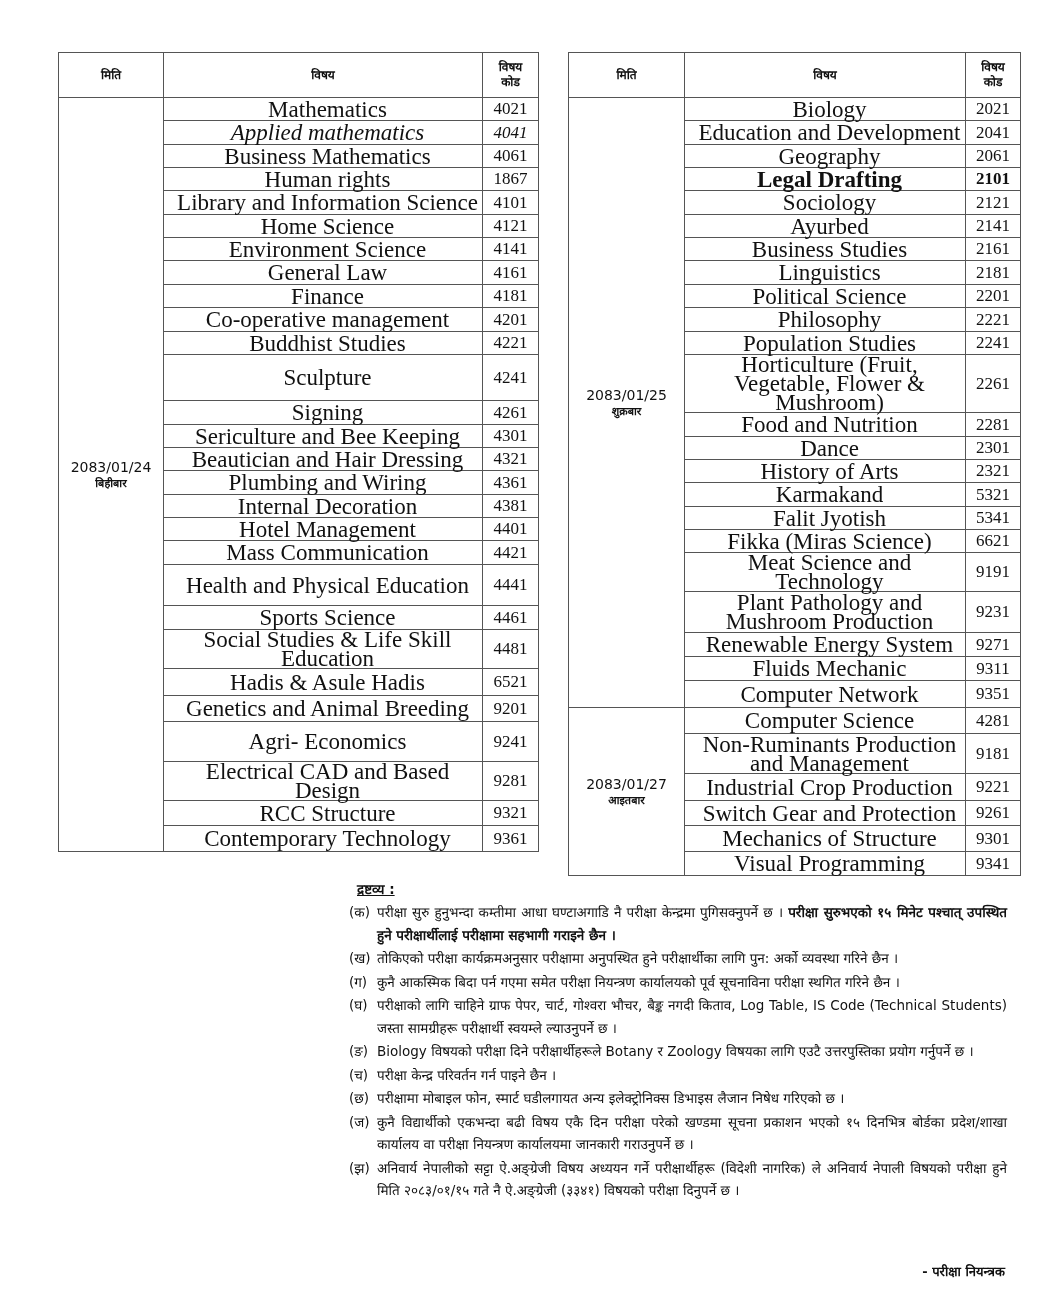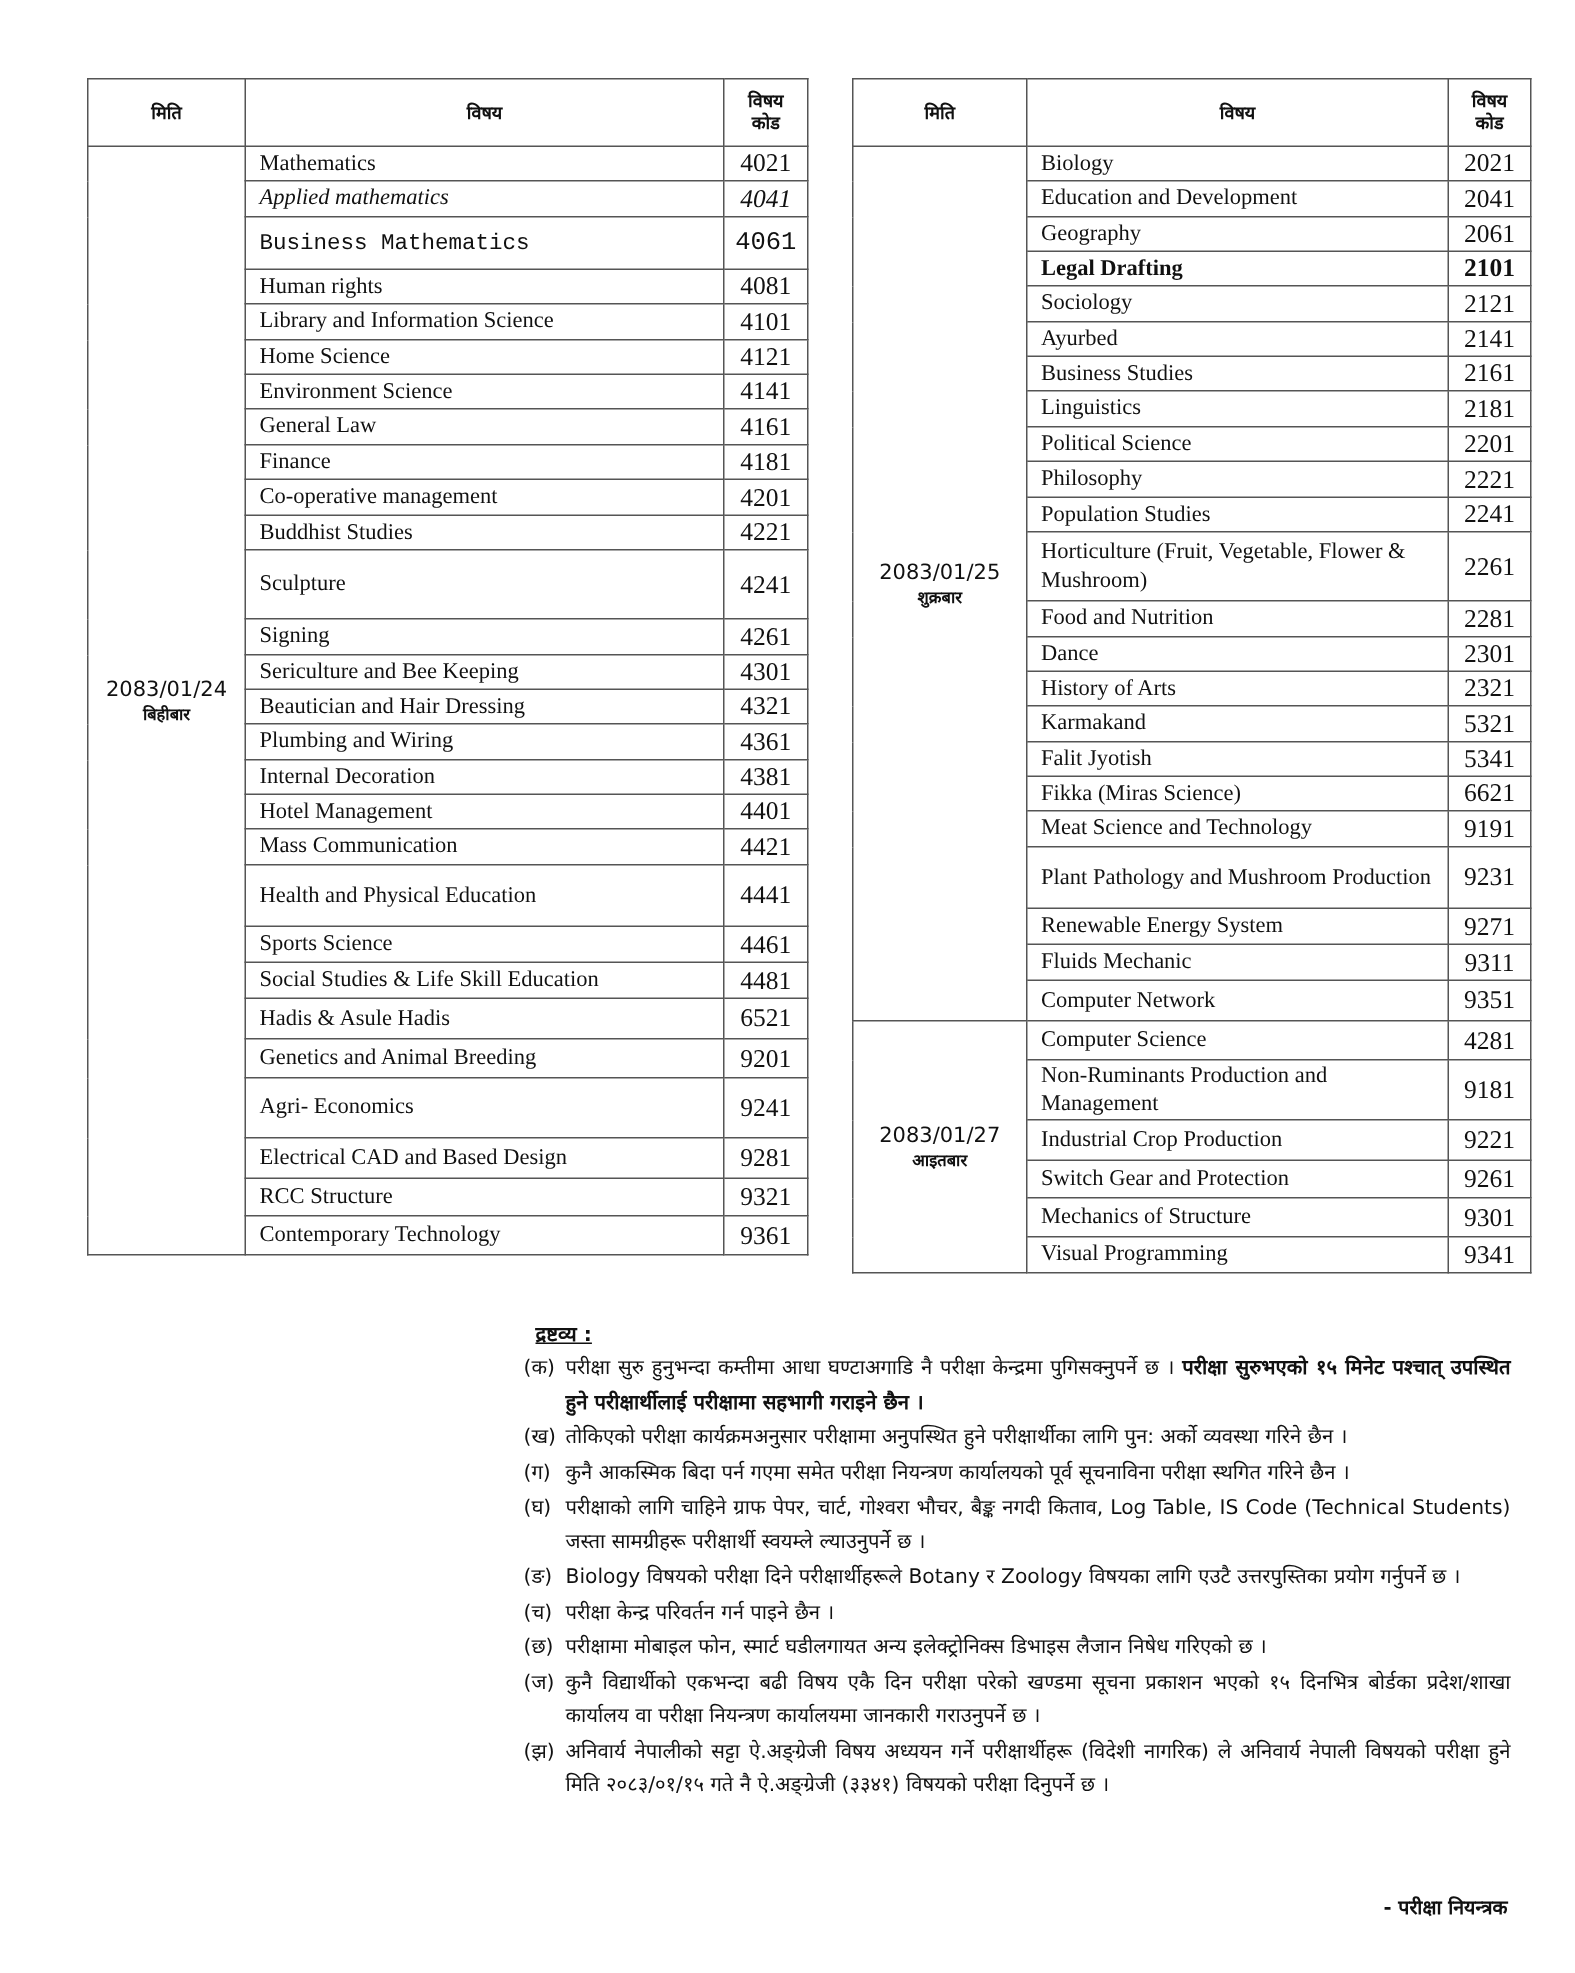--- a/index.html
+++ b/index.html
@@ -1,20 +1,20 @@
 <!DOCTYPE html>
 <html><head>
 <meta charset="utf-8">
 <style>
   html, body { margin:0; padding:0; background:#ffffff; }
   body { width:1050px; height:1315px; position:relative; overflow:hidden; color:#111; }
   .tbl { position:absolute; border-collapse:collapse; table-layout:fixed; font-family:"Liberation Serif", serif; }
   .tbl td, .tbl th { border:1px solid #555; padding:0; }
   .tbl th { font-family:"DejaVu Sans", sans-serif; font-size:12px; font-weight:bold; text-align:center; line-height:15px; height:44px; }
-  .tbl td.subj { font-size:15px; padding-left:9px; text-align:left; line-height:19px; }
+  .tbl td.subj { font-size:23px; padding-left:9px; text-align:center; line-height:19px; }
   .tbl td.code { font-size:17px; text-align:center; }
   .tbl td.date { text-align:center; vertical-align:middle; }
   .date-num { font-family:"DejaVu Sans", sans-serif; font-size:14px; display:block; }
   .date-day { font-family:"DejaVu Sans", sans-serif; font-size:11px; font-weight:bold; display:block; }
   #tbl-left { left:58px; top:52px; width:480px; }
   #tbl-right { left:568px; top:52px; width:452px; }
   .notes { position:absolute; left:345px; top:880px; width:662px; font-family:"DejaVu Sans", sans-serif; font-size:13.5px; color:#111; }
   .notes-title { font-weight:bold; text-decoration:underline; margin-left:12px; font-size:13.5px; margin-bottom:3px; }
   .note { position:relative; padding-left:32px; line-height:22.5px; text-align:justify; margin-bottom:1px; }
   .note .mark { position:absolute; left:4px; top:0; }
@@ -43,27 +43,27 @@
           <span class="date-num">2083/01/24</span>
           <span class="date-day">बिहीबार</span>
         </td>
         <td class="subj">Mathematics</td>
         <td class="code">4021</td>
       </tr>
       <tr style="height: 24px; font-style: italic;">
         <td class="subj">Applied mathematics</td>
         <td class="code">4041</td>
       </tr>
-      <tr style="height: 35px; font-family: Liberation Mono, monospace;">
+      <tr style="height: 23px;">
         <td class="subj">Business Mathematics</td>
         <td class="code">4061</td>
       </tr>
       <tr style="height: 23px;">
         <td class="subj">Human rights</td>
-        <td class="code">4081</td>
+        <td class="code">1867</td>
       </tr>
       <tr style="height: 24px;">
         <td class="subj">Library and Information Science</td>
         <td class="code">4101</td>
       </tr>
       <tr style="height: 23px;">
         <td class="subj">Home Science</td>
         <td class="code">4121</td>
       </tr>
       <tr style="height: 23px;">

